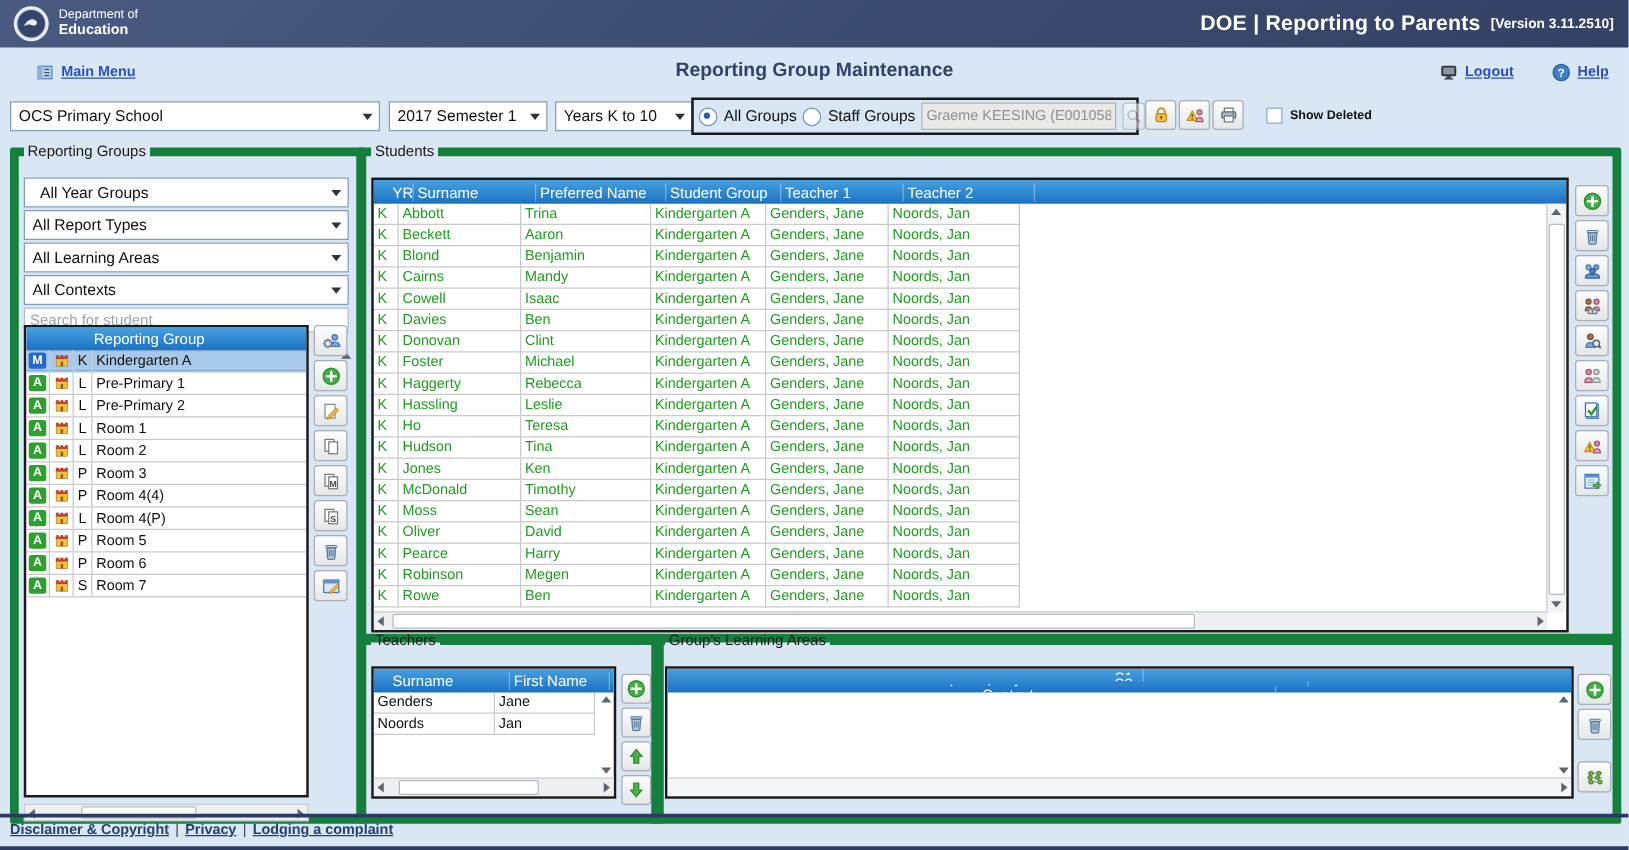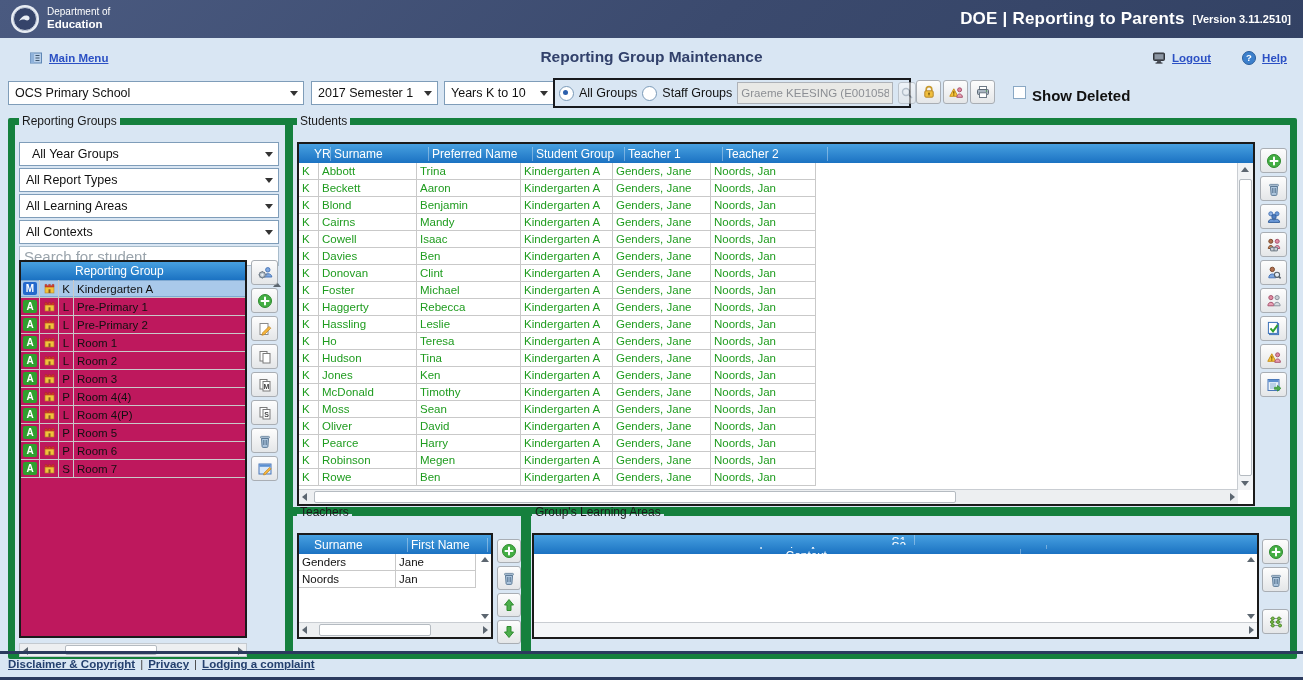--- a/index.html
+++ b/index.html
@@ -40,36 +40,36 @@
   .radio{width:13px;height:13px;border-radius:50%;background:#fff;border:1px solid #7A9AB8;position:relative;flex:0 0 auto;cursor:pointer;}
   .radio.sel::after{content:"";position:absolute;left:3px;top:3px;width:5px;height:5px;border-radius:50%;background:#2B5FAC;}
   .rlabel{font-size:12.5px;white-space:nowrap;}
   #staffsearch{width:148px;height:20px;border:1px solid #AEB2B8;background:#E9E9E6;color:#8C8F94;
        font-size:11.5px;padding:0 3px;font-family:"Liberation Sans","DejaVu Sans",sans-serif;}
   .btn{background:linear-gradient(#FDFDFD,#E4E6E8);border:1px solid #A9AEB4;border-radius:3px;
        display:flex;align-items:center;justify-content:center;cursor:pointer;box-sizing:border-box;}
   .btn.dis{opacity:.6;}
   .fbtn{position:absolute;width:25px;height:24px;top:2px;}
   .checkbox{position:absolute;width:13px;height:13px;background:#fff;border:1px solid #8AA8C4;box-sizing:border-box;cursor:pointer;}
-  #showdel-label{left:1032px;top:9px;font-size:15px;font-weight:bold;}
+  #showdel-label{left:1032px;top:9px;font-size:10px;font-weight:bold;}
 
   
   fieldset.gb{position:absolute;margin:0;padding:0;border:7px solid #15803d;border-radius:2px;min-inline-size:auto;}
   fieldset.gb legend{font-size:12px;color:#1A1A1A;padding:0 3px;margin-left:4px;}
 
   
   .lsel{position:absolute;left:4px;width:260px;height:24px;background:#fff;border:1px solid #7F9DB9;
        box-sizing:border-box;display:flex;align-items:center;padding:0 18px 0 6px;font-size:12.5px;cursor:pointer;}
   .lsel .arr{position:absolute;right:5px;top:9px;width:0;height:0;border-left:4px solid transparent;
        border-right:4px solid transparent;border-top:5px solid #333;}
   #stu-search{position:absolute;left:4px;top:118px;width:260px;height:20px;border:1px solid #A8BCCB;
-       background:#fff;font-size:15px;padding:0 4px;box-sizing:border-box;color:#333;
+       background:#fff;font-size:12px;padding:0 4px;box-sizing:border-box;color:#333;
        font-family:"Liberation Sans","DejaVu Sans",sans-serif;}
   #stu-search::placeholder{color:#9AA4AC;}
-  #rg-box{position:absolute;left:4px;top:132px;width:228px;height:378px;background:#be185d;
+  #rg-box{position:absolute;left:4px;top:132px;width:228px;height:378px;background:#ffffff;
        border:2px solid #1A1A1A;box-sizing:border-box;overflow:hidden;}
   .bluehead{background:linear-gradient(#47A0E0,#1B72C2);color:#fff;display:flex;align-items:center;padding-left:12px;}
   #rg-head{height:18px;font-size:12px;padding-left:54px;}
   .rgrow{display:flex;height:17px;align-items:center;border-bottom:1px solid #C9C9C9;cursor:pointer;}
   .rgrow.sel{background:#A9C9EA;box-shadow:inset 0 1px 0 #7FA9D2, inset 0 -1px 0 #7FA9D2;}
   .rgc{height:100%;display:flex;align-items:center;box-sizing:border-box;border-right:1px solid #C9C9C9;}
   .rgc-badge{width:19px;justify-content:center;}
   .rgc-castle{width:19px;justify-content:center;}
   .rgc-yr{width:15px;justify-content:center;font-size:11.5px;}
   .rgc-name{flex:1;border-right:none;padding-left:3px;font-size:11.5px;}

